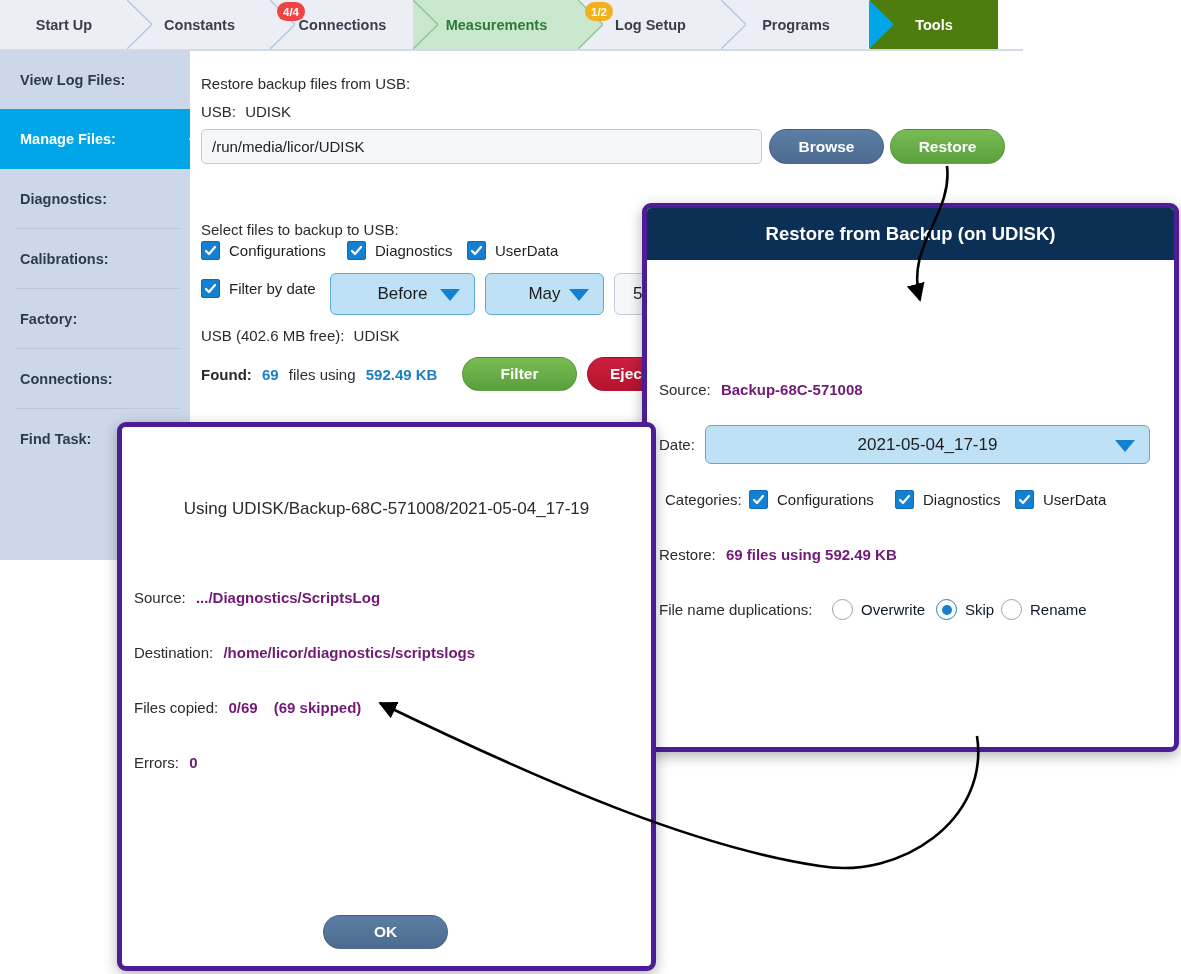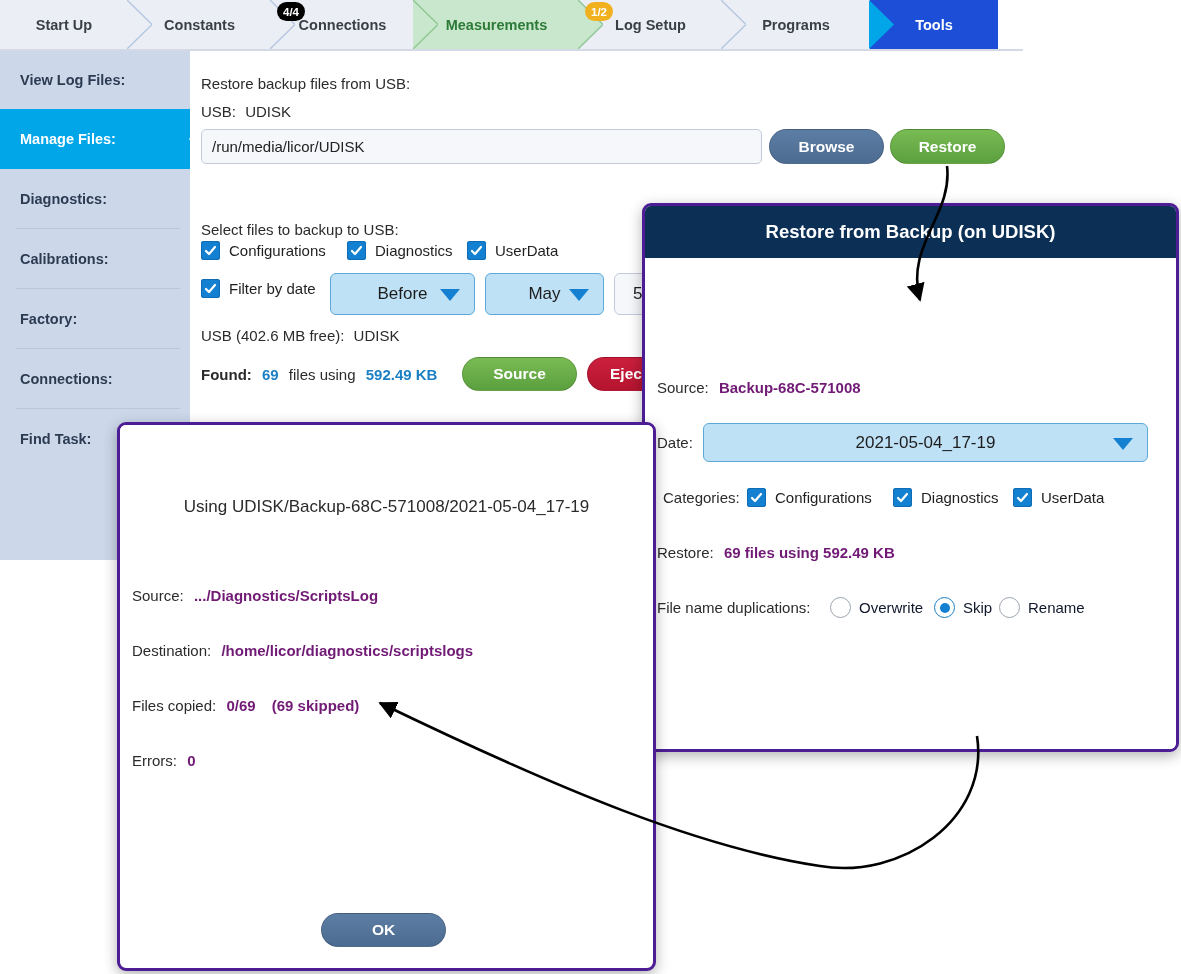--- a/index.html
+++ b/index.html
@@ -18,28 +18,28 @@
     background:#eceef5;color:#3a3f47;font-size:14.5px;font-weight:600;
     box-sizing:border-box;
   }
   .navitem .lbl{position:relative;z-index:3;white-space:nowrap;}
   
   .navitem .chev{
     position:absolute;right:-24px;top:0;width:25px;height:49px;z-index:4;
   }
   .navitem.plain{background:#eceef5;}
   .navitem.green{background:#c9e7cd;color:#2c7a36;}
-  .navitem.blue{background:#1d4ed8;color:#ffffff;}
+  .navitem.blue{background:#4d7c0f;color:#ffffff;}
   .badge{
     position:absolute;top:2px;left:6px;z-index:6;
     min-width:28px;height:19px;border-radius:10px;color:#fff;font-size:11.5px;
     display:flex;align-items:center;justify-content:center;padding:0 5px;box-sizing:border-box;
     font-weight:600;
   }
-  .badge.g{background:#000000;}
+  .badge.g{background:#ef4444;}
   .badge.y{background:#f1b11e;}
   #navunderline{position:absolute;left:0;top:49px;width:1023px;height:2px;background:#d4d9e6;}
 
   
   #sidebar{position:absolute;left:0;top:51px;width:190px;height:509px;background:#ccd8ea;}
   .sideitem{
     position:relative;height:60px;display:flex;align-items:center;
     padding-left:20px;box-sizing:border-box;
     font-size:14.5px;font-weight:700;color:#2d3b52;
   }
@@ -90,21 +90,21 @@
     font-size:17px;color:#1d1d1d;text-align:center;
   }
   .sel .caret{
     position:absolute;right:14px;top:50%;margin-top:-5px;
     width:0;height:0;border-left:10px solid transparent;border-right:10px solid transparent;
     border-top:12px solid #1480d2;
   }
 
   
   .dialog{position:absolute;box-sizing:border-box;background:#ffffff;
-    border:3px solid #4c1d95;border-radius:9px;overflow:hidden;
+    border:5px solid #4c1d95;border-radius:9px;overflow:hidden;
     box-shadow:0 4px 14px rgba(0,0,0,.30);}
   .dlg-title{
     background:#0c2f56;color:#ffffff;font-size:18.5px;font-weight:700;
     display:flex;align-items:center;justify-content:center;
     font-family:"Liberation Sans",sans-serif;
   }
   .dlg-body{position:relative;background:#fff;width:100%;height:100%;}
   .dtext{position:absolute;font-size:15px;color:#2b2b2b;white-space:nowrap;}
   .dtext .lnk{color:#701a75;font-weight:600;}
 
@@ -281,21 +281,21 @@
     <span style="padding-left:5px;">UDISK</span>
   </div>
 
   <div class="mtext b" style="left:11px;top:315px;">
     <span>Found:</span>
     <span class="blue-val" style="padding-left:6px;">69</span>
     <span style="padding-left:6px;font-weight:400;">files using</span>
     <span class="blue-val" style="padding-left:6px;">592.49 KB</span>
   </div>
 
-  <div class="pill green" style="left:272px;top:306px;width:115px;height:34px;">Source</div>
+  <div class="pill green" style="left:272px;top:306px;width:115px;height:34px;">Filter</div>
 
   <div class="pill red" style="left:397px;top:306px;width:115px;height:34px;justify-content:flex-start;padding-left:22px;">Eject</div>
 
 </div>
 
 <div class="dialog" style="left:642px;top:203px;width:537px;height:549px;z-index:30;">
   <div class="dlg-title" style="height:52px;">Restore from Backup (on UDISK)</div>
   <div class="dlg-body" style="height:491px;">
 
     <div class="dtext" style="left:12px;top:121px;">

